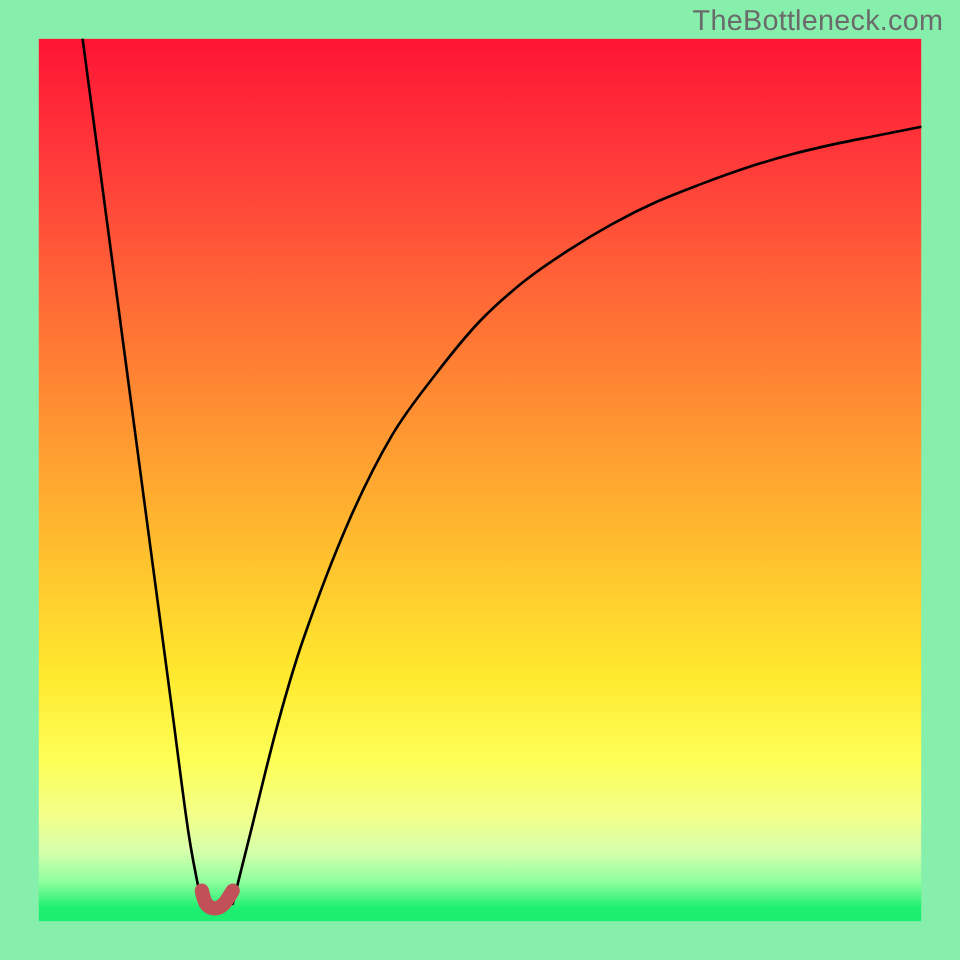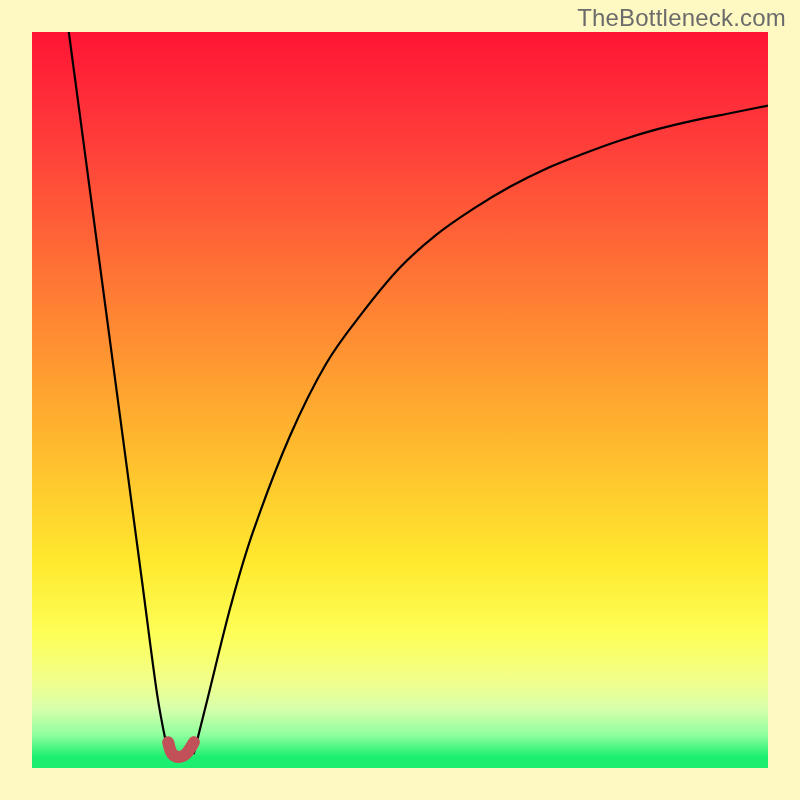--- a/index.html
+++ b/index.html
@@ -10,21 +10,21 @@
     background: #000;
     overflow: hidden;
     font-family: Arial, Helvetica, sans-serif;
   }
   .frame {
     position: absolute;
     left: 0;
     top: 0;
     width: 800px;
     height: 800px;
-    background: #fef9c3;
+    background: #86efac;
   }
   .plot-area {
     position: absolute;
     left: 32px;
     top: 32px;
     width: 736px;
     height: 736px;
     overflow: hidden;
   }
   .gradient {

